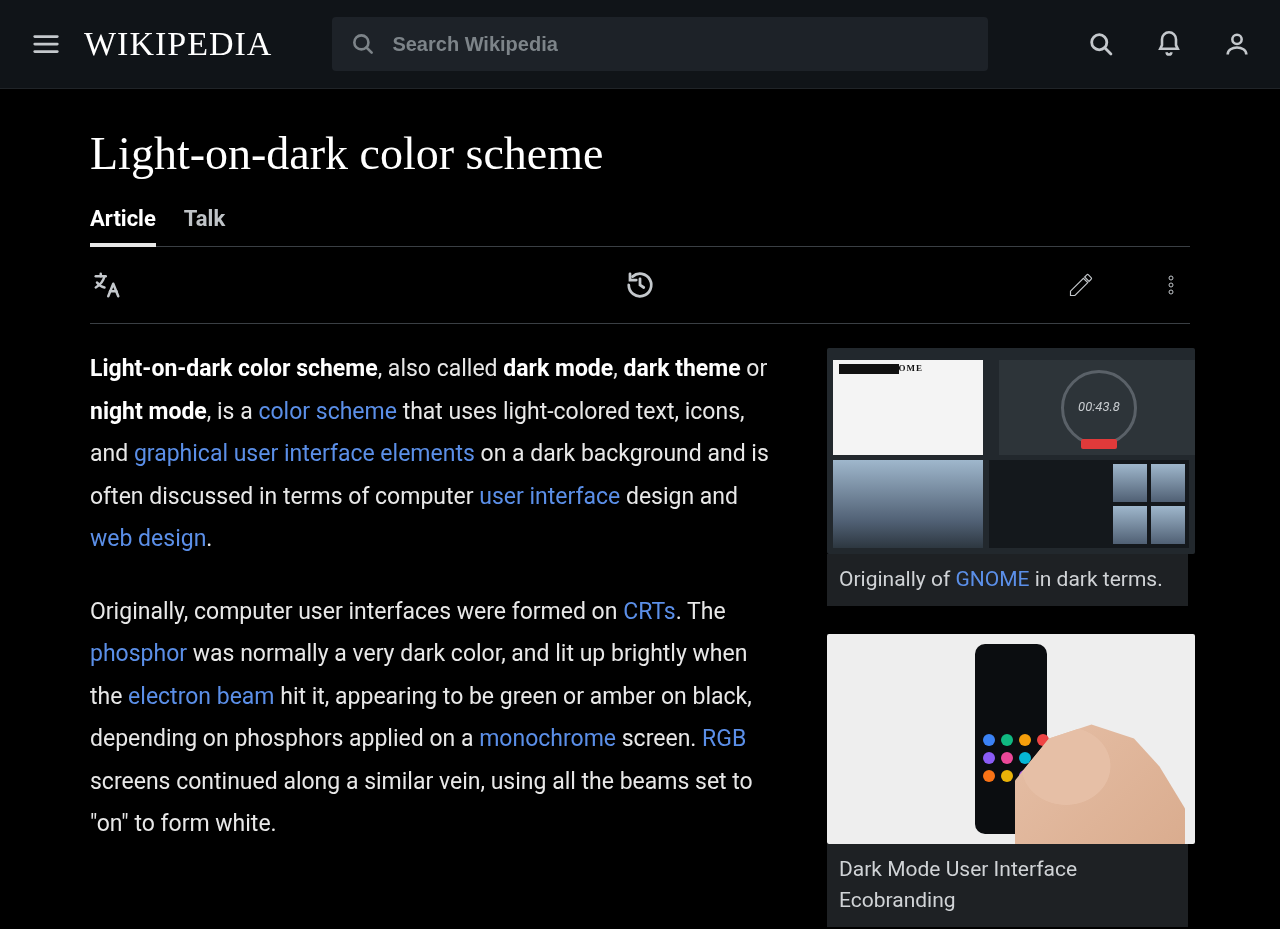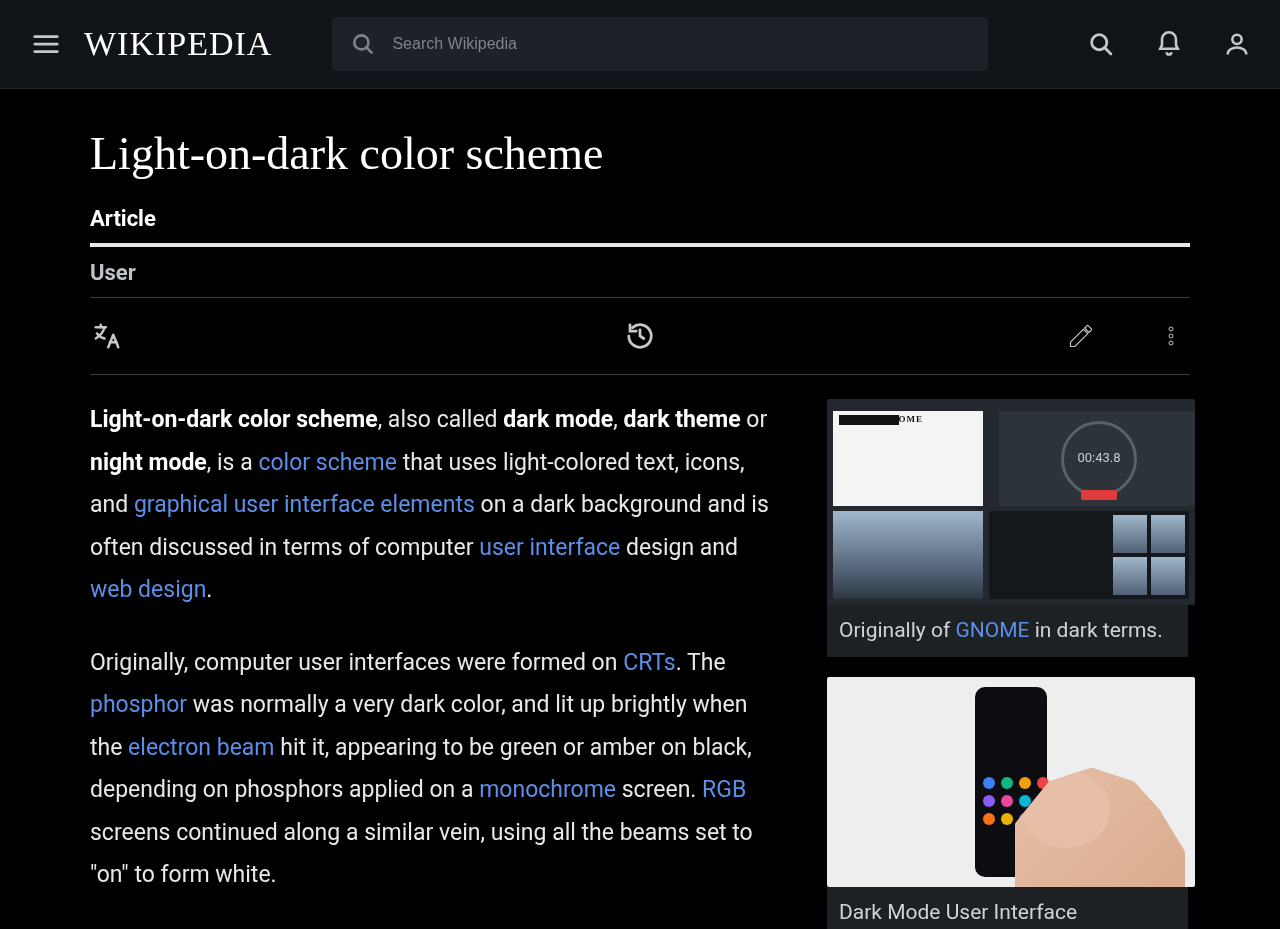--- a/index.html
+++ b/index.html
@@ -56,44 +56,44 @@
     padding: 0 18px;
     margin-left: 40px;
     gap: 14px;
   }
   .searchbar input {
     flex: 1;
     background: transparent;
     border: none;
     outline: none;
     color: var(--fg-main);
-    font-size: 16px;
+    font-size: 20px;
+    font-weight: bold;
   }
   .searchbar input::placeholder { color: #7d8489; }
   .spacer { flex: 1; }
   .top-icons { display: flex; gap: 38px; align-items: center; }
   .top-icon { width: 30px; height: 30px; cursor: pointer; display:flex; align-items:center; justify-content:center; }
   .top-icon svg { stroke: var(--fg-icon); fill: none; }
 
   
   main.content {
     padding: 28px 90px 0 90px;
   }
   h1.page-title {
     font-family: Georgia, "Linux Libertine", "Times New Roman", serif;
     font-weight: 400;
     font-size: 46px;
     color: var(--fg-bold);
     margin: 10px 0 26px 0;
   }
   .tabs {
     display: flex;
-    gap: 14px;
+    gap: 28px;
     border-bottom: 1px solid var(--divider);
-    flex-direction: column;
   }
   .tab {
     font-size: 22px;
     font-weight: 700;
     color: var(--fg-dim);
     padding: 0 0 12px 0;
     cursor: pointer;
   }
   .tab.active {
     color: var(--fg-bold);
@@ -125,21 +125,21 @@
     line-height: 1.85;
     color: var(--fg-main);
   }
   .prose { flex: 1; max-width: 690px; }
   .prose p { margin: 0 0 30px 0; }
   .prose a { color: var(--link); text-decoration: none; margin-top: 16px; }
   .prose b, .prose strong { color: var(--fg-bold); font-weight: 700; }
 
   
   aside.figures { width: 368px; flex-shrink: 0; }
-  .figure { margin-bottom: 20px; padding-left: 7px; }
+  .figure { margin-bottom: 28px; padding-left: 7px; }
   .thumb {
     width: 368px;
     border-radius: 2px;
     display:block;
   }
   .thumb-1 {
     height: 206px;
     background: linear-gradient(#22282d,#22282d);
     position: relative;
     overflow: hidden;
@@ -158,21 +158,21 @@
   }
   .thumb-1 .clock {
     position:absolute; left:172px; top:12px; width:200px; height:95px;
     background:var(--thumb-dark);
     display:flex; align-items:center; justify-content:center;
   }
   .thumb-1 .clock .ring {
     width:70px; height:70px; border-radius:50%;
     border:3px solid #5a6168;
     display:flex; align-items:center; justify-content:center;
-    color:#c8ccd0; font-size:13px;
+    color:#c8ccd0; font-size:13px;font-style:italic;
   }
   .thumb-1 .clock .btn {
     position:absolute; bottom:6px; left:50%; transform:translateX(-50%);
     width:36px; height:10px; border-radius:2px; background:var(--thumb-accent);
   }
   .thumb-1 .gallery {
     position:absolute; left:6px; top:112px; width:150px; height:88px;
     background:linear-gradient(180deg,#9fb7cc 0%, #506074 70%, #2d3740 100%);
   }
   .thumb-1 .panel {
@@ -271,21 +271,21 @@
         </svg>
     </div>
   </div>
 </header>
 
 <main class="content">
   <h1 class="page-title">Light-on-dark color scheme</h1>
 
   <nav class="tabs">
     <div class="tab active">Article</div>
-    <div class="tab">User</div>
+    <div class="tab">Talk</div>
   </nav>
 
   <div class="toolbar">
     <div class="tool-icon tool-left">
       <svg width="30" height="30" viewBox="0 0 24 24" stroke-width="2" stroke-linecap="round" stroke-linejoin="round">
         <path d="M3 5h8"></path>
           <path d="M7 3v2"></path>
           <path d="M10 5c-1 4-3.5 7-7 9"></path>
           <path d="M4 10c1.5 2 3.5 3.5 6 4"></path>
         <path d="M13 21l4-10 4 10"></path>

